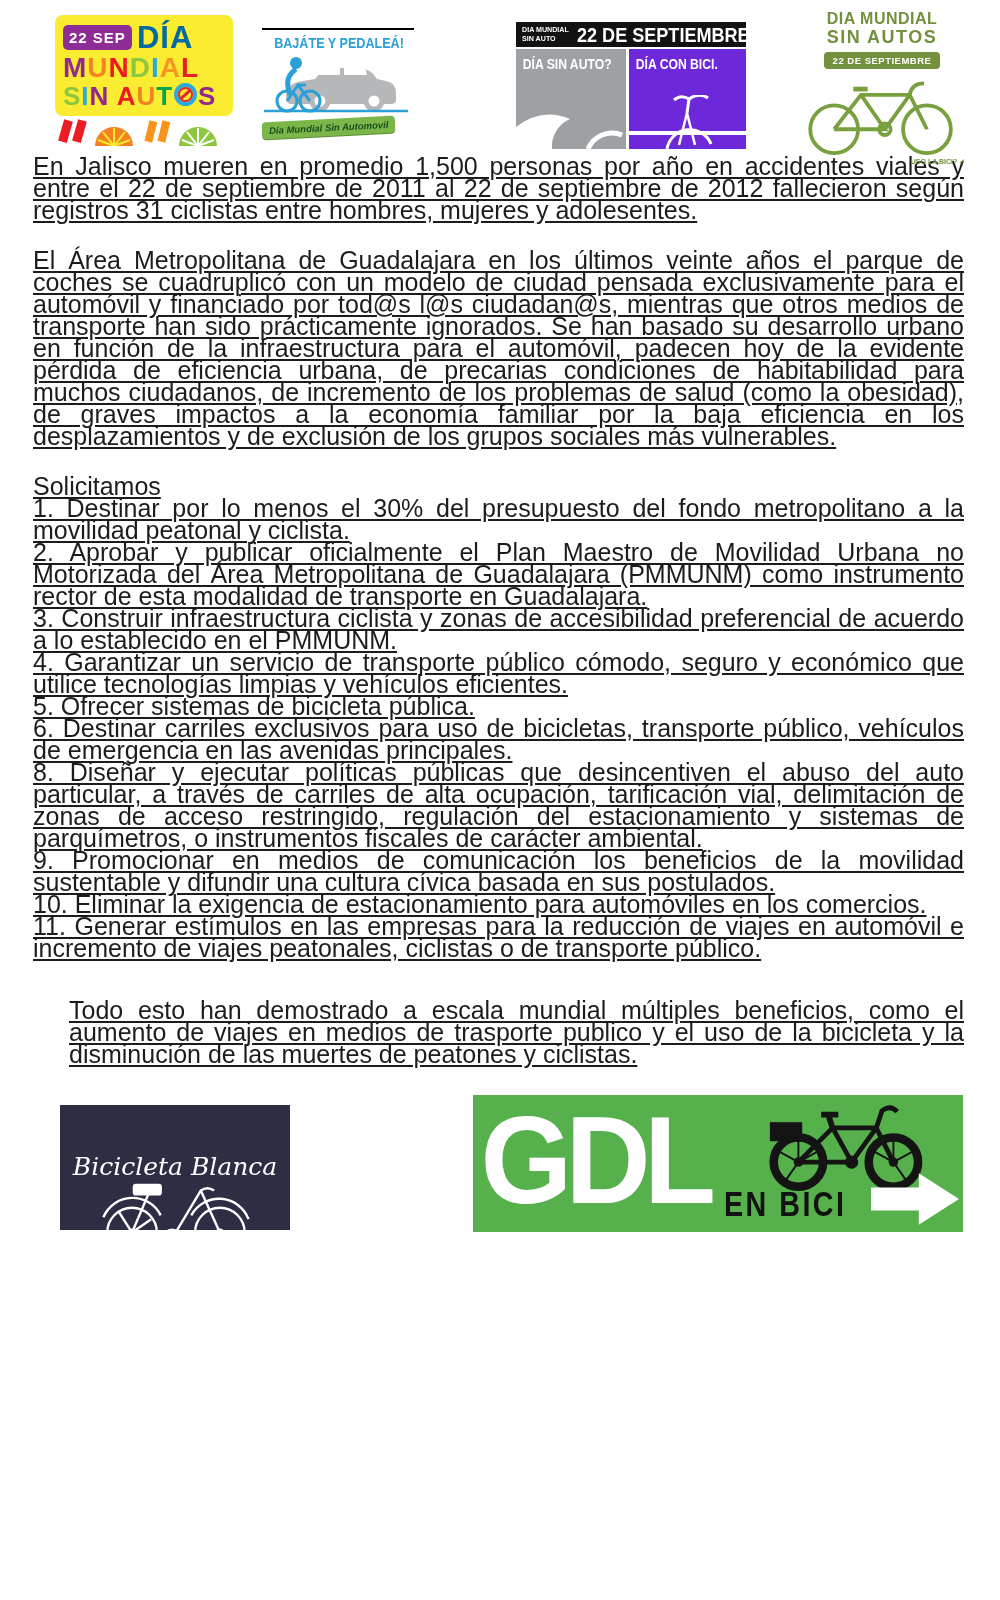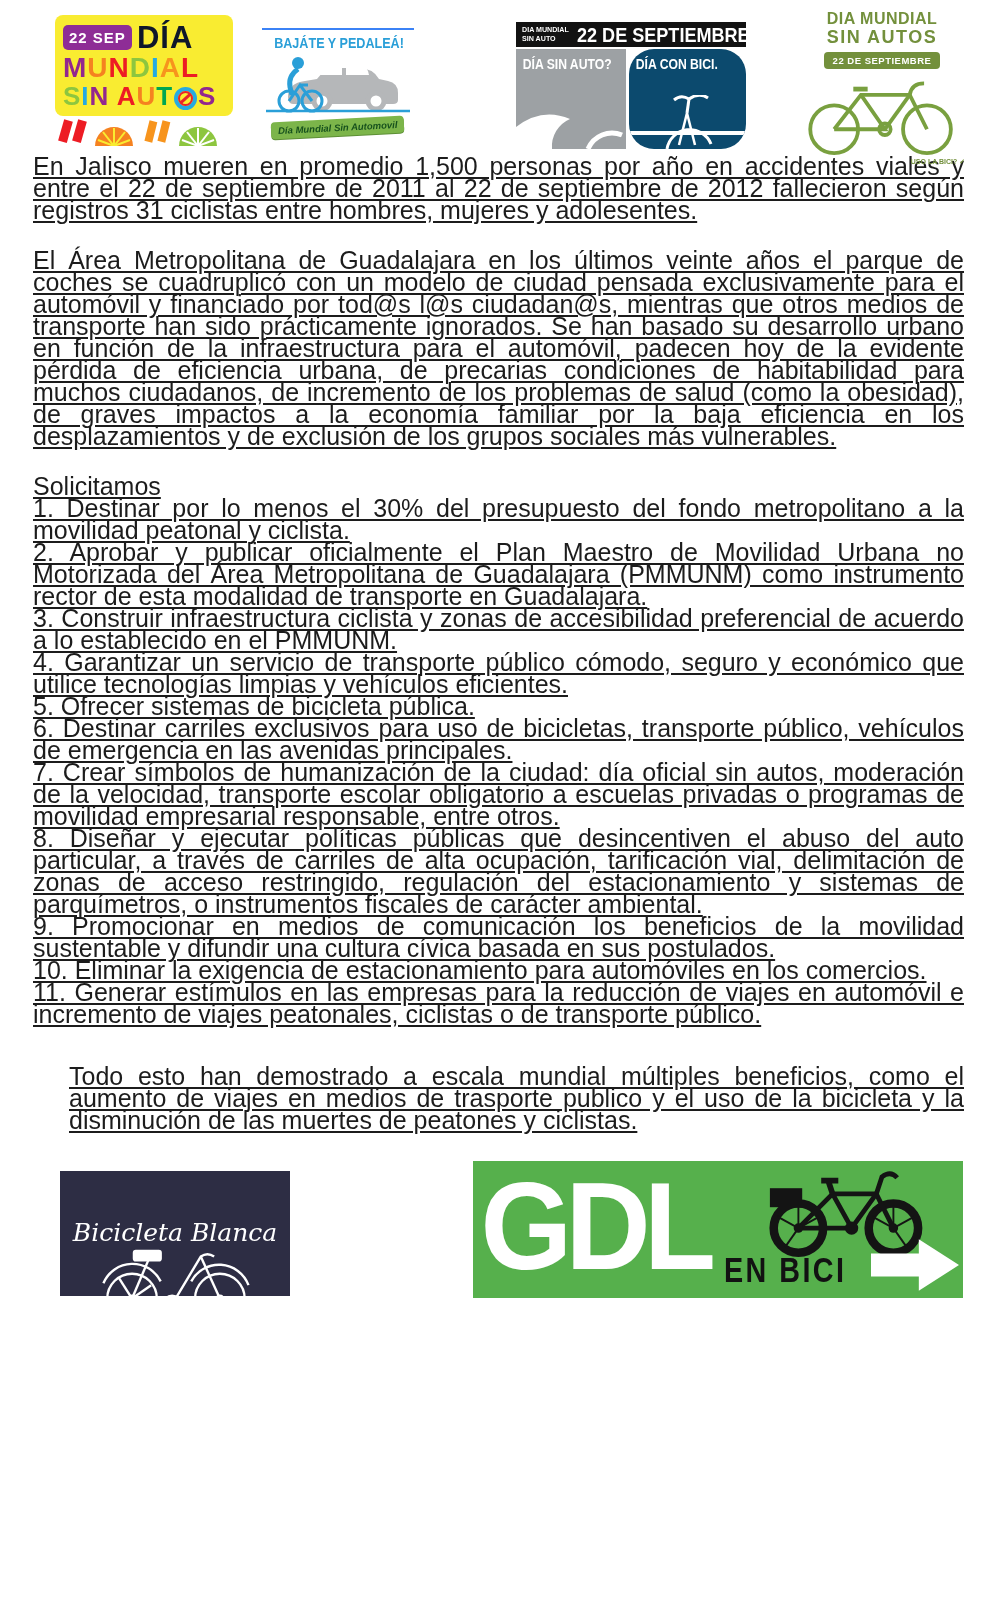--- a/index.html
+++ b/index.html
@@ -9,41 +9,41 @@
 
   
   header.logos { position:relative; height:150px; }
   .logo { position:absolute; }
 
   
   .logo1 { left:55px; top:15px; width:180px; }
   .l1-box { background:#f9ec31; border-radius:8px; padding:7px 8px 6px; width:178px; }
   .l1-row1 { display:flex; align-items:center; gap:5px; }
   .l1-badge { background:#8e2d96; color:#fff; font-weight:bold; font-size:15px; padding:4px 6px; border-radius:5px; letter-spacing:1px; white-space:nowrap; }
-  .l1-dia { color:#0f172a; font-weight:bold; font-size:31px; line-height:1; letter-spacing:1px; }
+  .l1-dia { color:#0369a1; font-weight:bold; font-size:31px; line-height:1; letter-spacing:1px; }
   .l1-word { font-weight:bold; font-size:28px; line-height:1.06; letter-spacing:1px; white-space:nowrap; }
-  .l1-row3 { display:flex; align-items:flex-end; font-weight:bold; font-size:26px; line-height:1.05; letter-spacing:1px; }
+  .l1-row3 { display:flex; align-items:flex-start; font-weight:bold; font-size:26px; line-height:1.05; letter-spacing:1px; }
   .l1-oicon { display:inline-block; width:23px; height:23px; border:4px solid #27aae1; border-radius:50%; position:relative; margin:0 1px; }
   .l1-oicon::before { content:''; position:absolute; inset:0px; border:2px solid #e8252a; border-radius:50%; }
   .l1-oicon::after { content:''; position:absolute; left:1px; top:6px; width:13px; height:3px; background:#e8252a; transform:rotate(-42deg); }
   .l1-icons { display:block; margin-top:2px; }
 
   
-  .logo2 { left:262px; top:28px; width:152px; text-align:center; border-top:2px solid #3b82f6; padding-top:4px; }
+  .logo2 { left:262px; top:28px; width:152px; border-top:2px solid #000000; padding-top:4px; }
   .l2-title { color:#2a9fd8; font-weight:bold; font-size:15px; transform:scaleX(0.84); transform-origin:center; white-space:nowrap; }
   .l2-ribbon { background:#7cb54a; color:#17511d; font-weight:bold; font-style:italic; font-size:9.5px; padding:3px 7px; border-radius:4px; transform:rotate(-3deg); display:inline-block; white-space:nowrap; margin-top:-4px; box-shadow:0 1px 0 #5d8f36; }
 
   
   .logo3 { left:516px; top:22px; width:230px; }
   .l3-top { background:#121212; color:#fff; display:flex; align-items:center; gap:6px; padding:2px 6px; height:25px; }
   .l3-small { display:flex; flex-direction:column; font-size:7.5px; font-weight:bold; line-height:1.15; transform:scaleX(0.95); transform-origin:left; white-space:nowrap; }
   .l3-big { font-size:21px; font-weight:bold; transform:scaleX(0.86); transform-origin:left; white-space:nowrap; }
   .l3-body { display:flex; gap:3px; margin-top:2px; height:100px; }
   .l3-left { background:#9da1a4; width:110px; position:relative; overflow:hidden; }
-  .l3-right { background:#0c4a6e; width:117px; position:relative; overflow:hidden;border-radius:25px; }
+  .l3-right { background:#6d28d9; width:117px; position:relative; overflow:hidden; }
   .l3-label { color:#fff; font-weight:bold; font-size:14.5px; transform:scaleX(0.84); transform-origin:left; display:block; padding:7px 0 0 8px; white-space:nowrap; }
   .l3-art { position:absolute; bottom:0; left:0; }
 
   
   .logo4 { left:797px; top:10px; width:170px; text-align:center; color:#73903c; }
   .l4-t1 { font-size:16px; font-weight:bold; letter-spacing:0.5px; line-height:1.15; }
   .l4-t2 { font-size:18px; font-weight:bold; letter-spacing:1.5px; line-height:1.1; }
   .l4-badge { display:inline-block; background:#73903c; color:#fff; font-size:9.5px; font-weight:bold; padding:3px 9px; border-radius:4px; margin-top:4px; letter-spacing:0.5px; }
   .l4-caption { font-size:7px; font-weight:bold; text-align:right; color:#73903c; margin-top:-3px; padding-right:2px; }
 
@@ -182,21 +182,20 @@
   <main>
     <p>En Jalisco mueren en promedio 1,500 personas por año en accidentes viales y entre el 22 de septiembre de 2011 al 22 de septiembre de 2012 fallecieron según registros 31 ciclistas entre hombres, mujeres y adolesentes.</p>
     <p class="sp">El Área Metropolitana de Guadalajara en los últimos veinte años el parque de coches se cuadruplicó con un modelo de ciudad pensada exclusivamente para el automóvil y financiado por tod@s l@s ciudadan@s, mientras que otros medios de transporte han sido prácticamente ignorados. Se han basado su desarrollo urbano en función de la infraestructura para el automóvil, padecen hoy de la evidente pérdida de eficiencia urbana, de precarias condiciones de habitabilidad para muchos ciudadanos, de incremento de los problemas de salud (como la obesidad), de graves impactos a la economía familiar por la baja eficiencia en los desplazamientos y de exclusión de los grupos sociales más vulnerables.</p>
     <p class="sp">Solicitamos</p>
     <p>1. Destinar por lo menos el 30% del presupuesto del fondo metropolitano a la movilidad peatonal y ciclista.</p>
     <p>2. Aprobar y publicar oficialmente el Plan Maestro de Movilidad Urbana no Motorizada del Área Metropolitana de Guadalajara (PMMUNM) como instrumento rector de esta modalidad de transporte en Guadalajara.</p>
     <p>3. Construir infraestructura ciclista y zonas de accesibilidad preferencial de acuerdo a lo establecido en el PMMUNM.</p>
     <p>4. Garantizar un servicio de transporte público cómodo, seguro y económico que utilice tecnologías limpias y vehículos eficientes.</p>
     <p>5. Ofrecer sistemas de bicicleta pública.</p>
     <p>6. Destinar carriles exclusivos para uso de bicicletas, transporte público, vehículos de emergencia en las avenidas principales.</p>
-    <p>7. Crear símbolos de humanización de la ciudad: día oficial sin autos, moderación de la velocidad, transporte escolar obligatorio a escuelas privadas o programas de movilidad empresarial responsable, entre otros.</p>
     <p>8. Diseñar y ejecutar políticas públicas que desincentiven el abuso del auto particular, a través de carriles de alta ocupación, tarificación vial, delimitación de zonas de acceso restringido, regulación del estacionamiento y sistemas de parquímetros, o instrumentos fiscales de carácter ambiental.</p>
     <p>9. Promocionar en medios de comunicación los beneficios de la movilidad sustentable y difundir una cultura cívica basada en sus postulados.</p>
     <p>10. Eliminar la exigencia de estacionamiento para automóviles en los comercios.</p>
     <p>11. Generar estímulos en las empresas para la reducción de viajes en automóvil e incremento de viajes peatonales, ciclistas o de transporte público.</p>
     <p class="closing">Todo esto han demostrado a escala mundial múltiples beneficios, como el aumento de viajes en medios de trasporte publico y el uso de la bicicleta y la disminución de las muertes de peatones y ciclistas.</p>
   </main>
 
   <footer>
 
     <div class="fbb">

